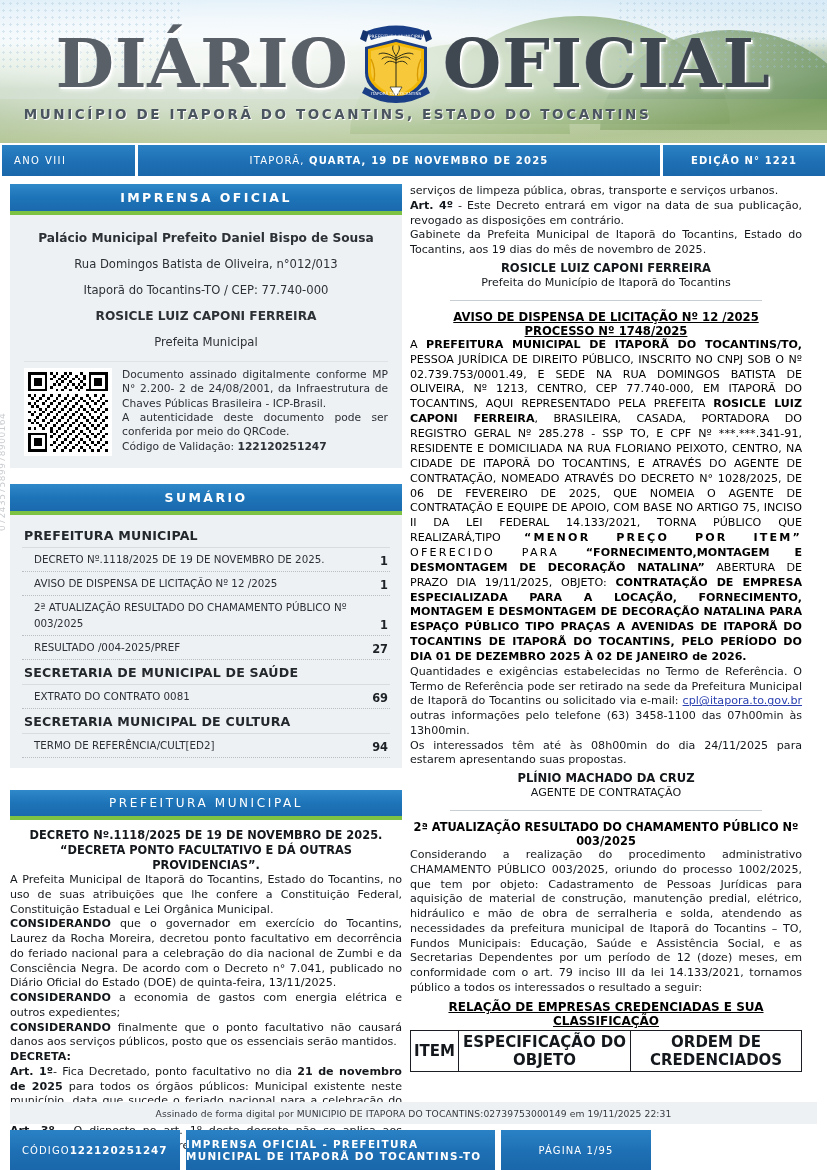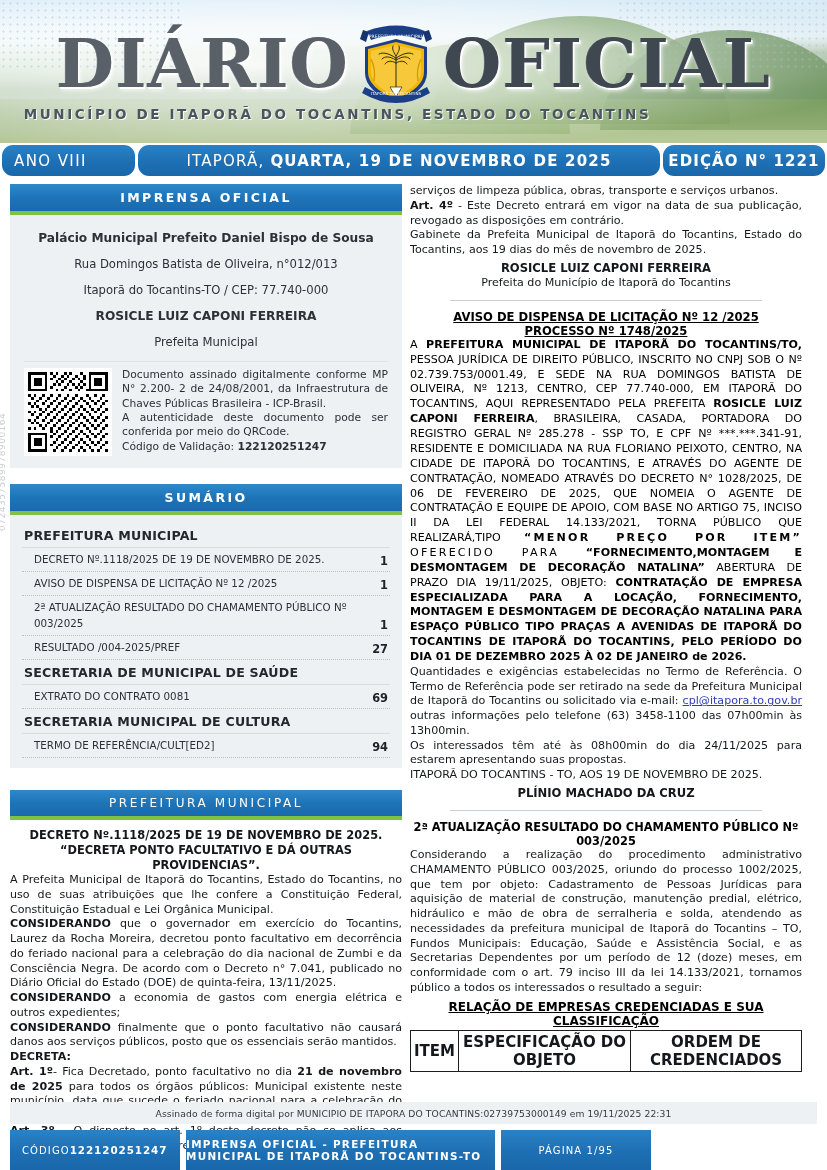--- a/index.html
+++ b/index.html
@@ -61,21 +61,21 @@
     font-family:"DejaVu Sans", sans-serif;
     font-size:13.5px; font-weight:600; letter-spacing:2.6px; color:#4b5560;
     text-shadow: 1px 1px 0 rgba(255,255,255,.95);
   }
 
   
   .datebar { display:flex; height:31px; gap:3px; padding:0 2px; margin-top:2px; }
   .db-cell {
     background: linear-gradient(180deg,#2a82c5 0%, #1e6fb4 55%, #1a67ab 100%);
     color:#fff; display:flex; align-items:center;
-    font-size:15px; letter-spacing:1.4px; font-weight:400;border-radius:11px;
+    font-size:10px; letter-spacing:1.4px; font-weight:400;
   }
   .db-ano { width:133px; padding-left:12px; }
   .db-mid { flex:1; justify-content:center; letter-spacing:1.2px; }
   .db-mid b { font-weight:700; }
   .db-ed { width:162px; justify-content:center; font-weight:700; letter-spacing:1.1px; }
 
   
   .content { position:relative; display:flex; padding:8px 10px 0 10px; gap:8px; height:900px; }
   .col { width:392px; position:relative; }
 
@@ -565,22 +565,22 @@
       <div class="divider"></div>
 
       <div class="tc-u">AVISO DE DISPENSA DE LICITAÇÃO Nº 12 /2025</div>
       <div class="tc-u">PROCESSO Nº 1748/2025</div>
       <div class="caps">
         <span>A </span><b>PREFEITURA MUNICIPAL DE ITAPORÃ DO TOCANTINS/TO,</b><span> PESSOA JURÍDICA DE DIREITO PÚBLICO, INSCRITO NO CNPJ SOB O Nº 02.739.753/0001.49, E SEDE NA RUA DOMINGOS BATISTA DE OLIVEIRA, Nº 1213, CENTRO, CEP 77.740-000, EM ITAPORÃ DO TOCANTINS, AQUI REPRESENTADO PELA PREFEITA </span><b>ROSICLE LUIZ CAPONI FERREIRA</b><span>, BRASILEIRA, CASADA, PORTADORA DO REGISTRO GERAL Nº 285.278 - SSP TO, E CPF Nº ***.***.341-91, RESIDENTE E DOMICILIADA NA RUA FLORIANO PEIXOTO, CENTRO, NA CIDADE DE ITAPORÃ DO TOCANTINS, E ATRAVÉS DO AGENTE DE CONTRATAÇÃO, NOMEADO ATRAVÉS DO DECRETO N° 1028/2025, DE 06 DE FEVEREIRO DE 2025, QUE NOMEIA O AGENTE DE CONTRATAÇÃO E EQUIPE DE APOIO, COM BASE NO ARTIGO 75, INCISO II DA LEI FEDERAL 14.133/2021, TORNA PÚBLICO QUE REALIZARÁ,TIPO </span><b class="sp">“MENOR PREÇO POR ITEM”</b><span class="sp"> OFERECIDO PARA </span><b>“FORNECIMENTO,MONTAGEM E DESMONTAGEM DE DECORAÇÃO NATALINA”</b><span> ABERTURA DE PRAZO DIA 19/11/2025, OBJETO: </span><b>CONTRATAÇÃO DE EMPRESA ESPECIALIZADA PARA A LOCAÇÃO, FORNECIMENTO, MONTAGEM E DESMONTAGEM DE DECORAÇÃO NATALINA PARA ESPAÇO PÚBLICO TIPO PRAÇAS A AVENIDAS DE ITAPORÃ DO TOCANTINS DE ITAPORÃ DO TOCANTINS, PELO PERÍODO DO DIA 01 DE DEZEMBRO 2025 À 02 DE JANEIRO de 2026.</b>
       </div>
       <div class="art">
         <p><span>Quantidades e exigências estabelecidas no Termo de Referência. O Termo de Referência pode ser retirado na sede da Prefeitura Municipal de Itaporã do Tocantins ou solicitado via e-mail: </span><a class="link" href="#">cpl@itapora.to.gov.br</a><span> outras informações pelo telefone (63) 3458-1100 das 07h00min às 13h00min.</span></p>
         <p>Os interessados têm até às 08h00min do dia 24/11/2025 para estarem apresentando suas propostas.</p>
-        <p>ITAPORÃ DO TOCANTINS - TO, AOS 19 DE NOVEMBRO DE 2025.</p>
         <div class="sig-name">PLÍNIO MACHADO DA CRUZ</div>
+        <div class="sig-role">AGENTE DE CONTRATAÇÃO</div>
       </div>
 
       <div class="divider"></div>
 
       <div class="tc">2ª ATUALIZAÇÃO RESULTADO DO CHAMAMENTO PÚBLICO Nº</div>
       <div class="tc">003/2025</div>
       <div class="art">
         <p>Considerando a realização do procedimento administrativo CHAMAMENTO PÚBLICO 003/2025, oriundo do processo 1002/2025, que tem por objeto: Cadastramento de Pessoas Jurídicas para aquisição de material de construção, manutenção predial, elétrico, hidráulico e mão de obra de serralheria e solda, atendendo as necessidades da prefeitura municipal de Itaporã do Tocantins – TO, Fundos Municipais: Educação, Saúde e Assistência Social, e as Secretarias Dependentes por um período de 12 (doze) meses, em conformidade com o art. 79 inciso III da lei 14.133/2021, tornamos público a todos os interessados o resultado a seguir:</p>
       </div>
       <div class="tbl-title">RELAÇÃO DE EMPRESAS CREDENCIADAS E SUA CLASSIFICAÇÃO</div>

